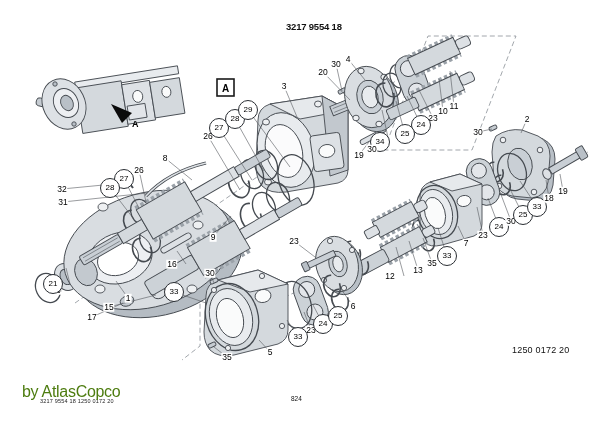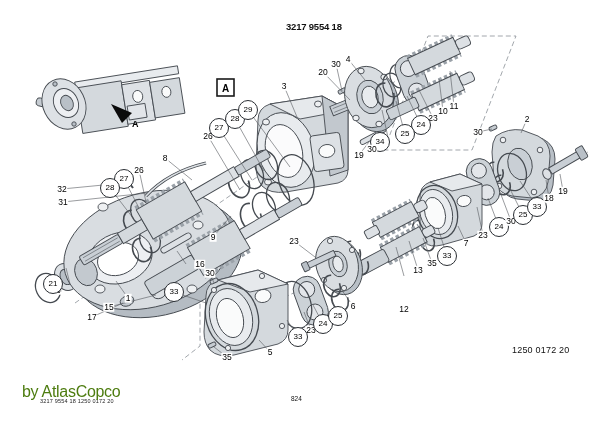--- a/index.html
+++ b/index.html
@@ -379,42 +379,42 @@
       <div class="callout" style="left: 433px; top: 118px;">23</div>
       <div class="callout circled" style="left: 421px; top: 125px;">24</div>
       <div class="callout circled" style="left: 405px; top: 134px;">25</div>
       <div class="callout circled" style="left: 380px; top: 142px;">34</div>
       <div class="callout" style="left: 478px; top: 132px;">30</div>
       <div class="callout" style="left: 527px; top: 119px;">2</div>
       <div class="callout" style="left: 359px; top: 155px;">19</div>
       <div class="callout" style="left: 372px; top: 149px;">30</div>
       <div class="callout" style="left: 165px; top: 158px;">8</div>
       <div class="callout" style="left: 213px; top: 237px;">9</div>
-      <div class="callout" style="left: 200px; top: 264px;">16</div>
+      <div class="callout" style="left: 172px; top: 264px;">16</div>
       <div class="callout" style="left: 139px; top: 170px;">26</div>
       <div class="callout circled" style="left: 124px; top: 179px;">27</div>
       <div class="callout circled" style="left: 110px; top: 188px;">28</div>
       <div class="callout" style="left: 62px; top: 189px; text-align: center;">32</div>
       <div class="callout" style="left: 63px; top: 202px;">31</div>
       <div class="callout" style="left: 56px; top: 290px;">36</div>
       <div class="callout circled" style="left: 53px; top: 284px;">21</div>
       <div class="callout" style="left: 92px; top: 317px;">17</div>
       <div class="callout" style="left: 109px; top: 307px;">15</div>
       <div class="callout" style="left: 128px; top: 298px;">1</div>
       <div class="callout" style="left: 210px; top: 273px;">30</div>
       <div class="callout circled" style="left: 174px; top: 292px;">33</div>
       <div class="callout" style="left: 294px; top: 241px;">23</div>
       <div class="callout" style="left: 311px; top: 330px;">23</div>
       <div class="callout circled" style="left: 323px; top: 324px;">24</div>
       <div class="callout circled" style="left: 338px; top: 316px;">25</div>
       <div class="callout" style="left: 353px; top: 306px;">6</div>
       <div class="callout" style="left: 270px; top: 352px;">5</div>
       <div class="callout" style="left: 227px; top: 357px;">35</div>
       <div class="callout circled" style="left: 298px; top: 337px;">33</div>
-      <div class="callout" style="left: 404px; top: 276px; margin-top: 33px;">12</div>
+      <div class="callout" style="left: 390px; top: 276px;">12</div>
       <div class="callout" style="left: 418px; top: 270px;">13</div>
       <div class="callout" style="left: 432px; top: 263px;">35</div>
       <div class="callout circled" style="left: 447px; top: 256px;">33</div>
       <div class="callout" style="left: 466px; top: 243px;">7</div>
       <div class="callout" style="left: 483px; top: 235px;">23</div>
       <div class="callout circled" style="left: 499px; top: 227px;">24</div>
       <div class="callout" style="left: 511px; top: 221px;">30</div>
       <div class="callout circled" style="left: 523px; top: 215px;">25</div>
       <div class="callout circled" style="left: 537px; top: 207px;">33</div>
       <div class="callout" style="left: 549px; top: 198px;">18</div>

